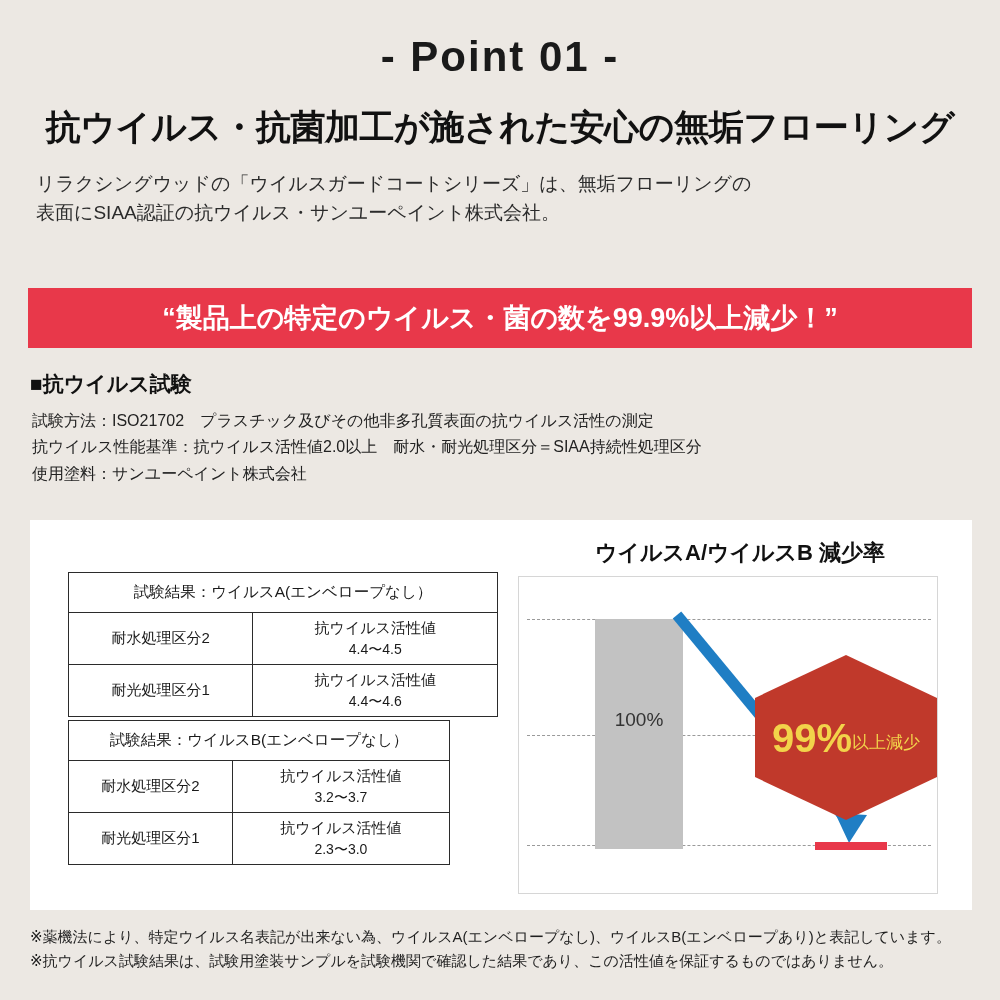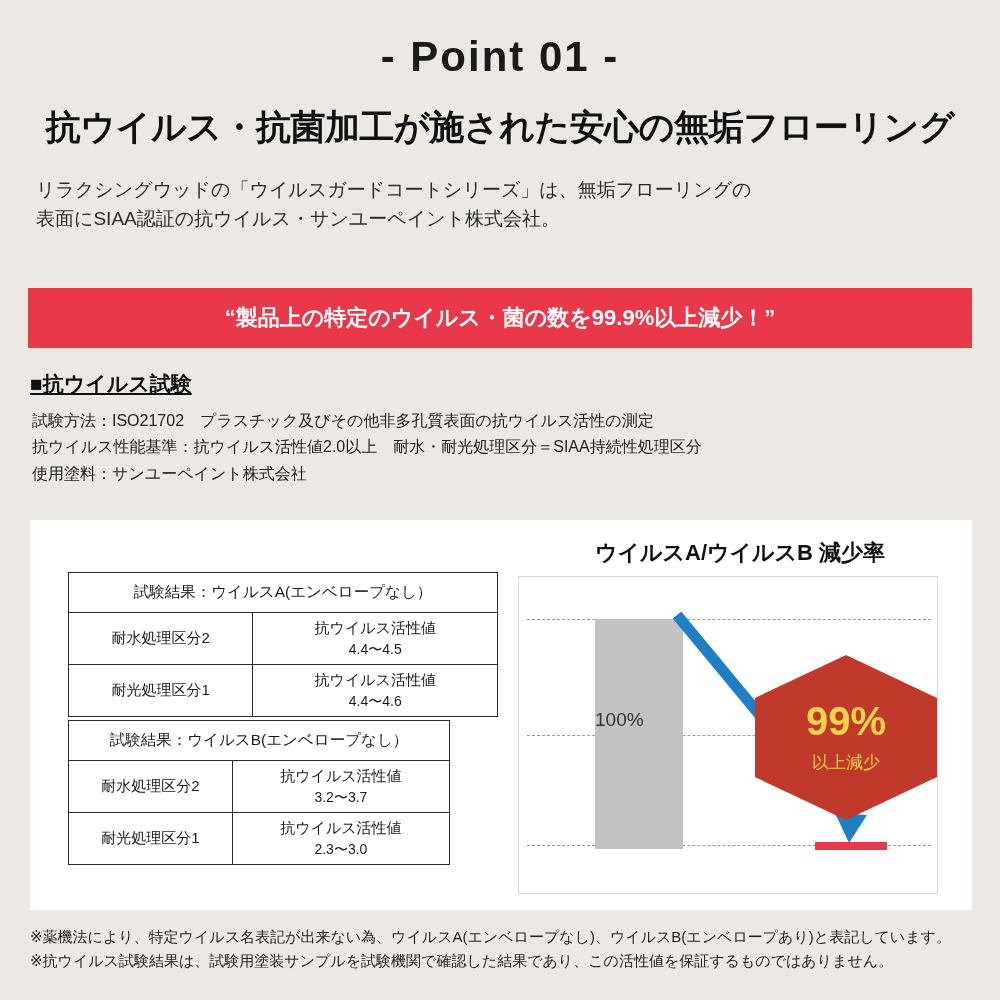--- a/index.html
+++ b/index.html
@@ -29,51 +29,50 @@
   }
   .headline {
     text-align: center;
     font-size: 35px;
     font-weight: bold;
     color: #111;
     margin-top: 26px;
     letter-spacing: -0.5px;
   }
   .lead {
-    margin-top: 24px;
+    margin-top: 18px;
     padding: 0 36px;
     font-size: 19px;
     line-height: 1.55;
     color: #2b2b2b;
   }
   .lead div { white-space: nowrap; }
 
   
   .banner {
     position: absolute;
     left: 28px; top: 288px;
     width: 944px; height: 60px;
     background: #e8384a;
     color: #fff;
     display: flex;
     align-items: center;
     justify-content: center;
-    font-size: 22px;
+    font-size: 27px;
     font-weight: bold;
     letter-spacing: 0px;
   }
 
   
   .sec-title {
     position: absolute;
     left: 30px; top: 370px;
     font-size: 21px;
     font-weight: bold;
     color: #111;
-    text-decoration: underline;
   }
   .sec-lines {
     position: absolute;
     left: 32px; top: 408px;
     font-size: 16px;
     line-height: 1.65;
     color: #222;
   }
 
   
@@ -134,41 +133,42 @@
   .bar100 {
     position: absolute;
     left: 76px; top: 42px;
     width: 88px; height: 230px;
     background: #c2c2c2;
   }
   .bar100-label {
     position: absolute;
     left: 76px; top: 132px;
     width: 88px;
+    text-align: center;
     font-size: 19px;
     color: #333;
   }
   .bar-low {
     position: absolute;
     left: 296px; top: 265px;
     width: 72px; height: 8px;
     background: #e8384a;
   }
   .arrow-svg { position: absolute; left: 0; top: 0; }
   .hexwrap {
     position: absolute;
     left: 236px; top: 78px;
     width: 182px; height: 165px;
   }
   .hex {
     width: 182px; height: 165px;
     background: #c0392b;
     clip-path: polygon(50% 0%, 100% 26%, 100% 74%, 50% 100%, 0% 74%, 0% 26%);
     display: flex;
-    flex-direction: column;
+    flex-direction: row;
     align-items: center;
     justify-content: center;
   }
   .hex .big {
     font-size: 40px;
     font-weight: bold;
     color: #f2d34a;
     line-height: 1;
   }
   .hex .sub {

